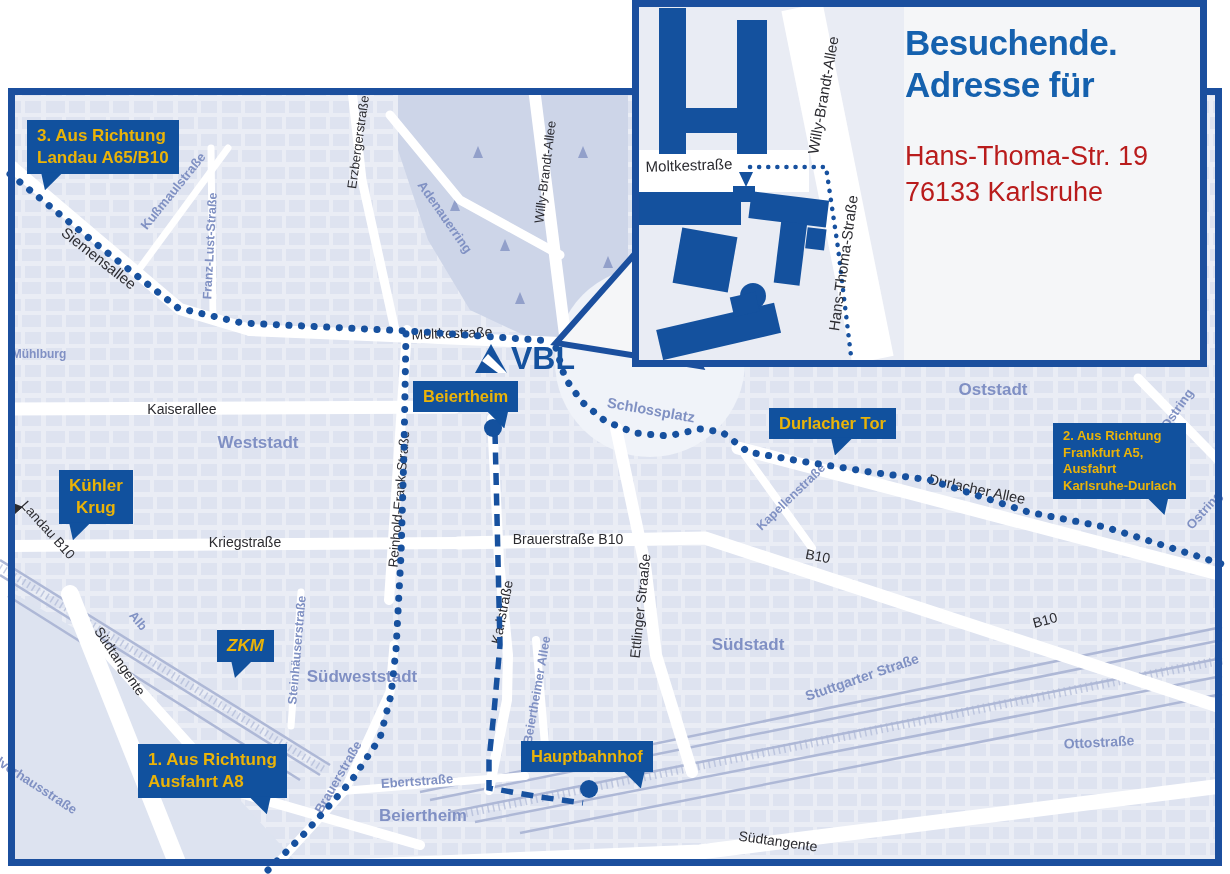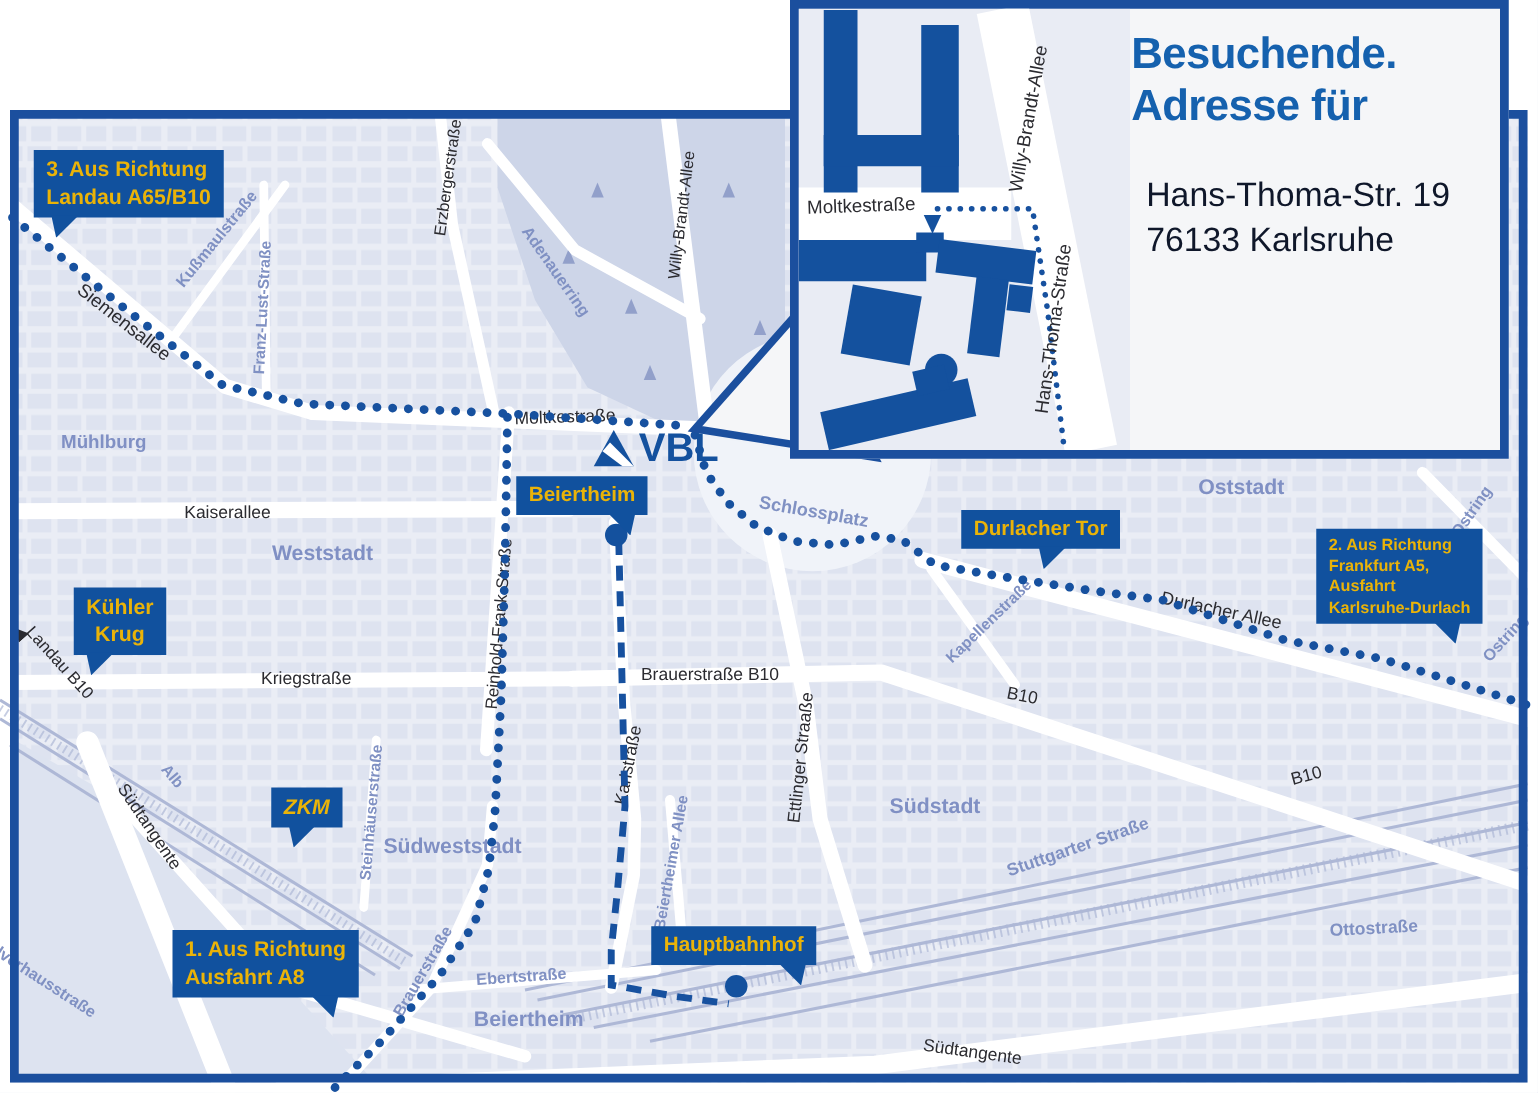--- a/index.html
+++ b/index.html
@@ -28,22 +28,22 @@
   .vbl{position:absolute;left:474px;top:340px;display:flex;align-items:center;z-index:5;}
   .vbl-text{color:#14519e;font-weight:bold;font-size:32px;letter-spacing:0px;margin-left:3px;}
   
   .inset-tail{z-index:6;pointer-events:none;}
   .inset-box{position:absolute;left:632px;top:0;width:575px;height:367px;
              border:7px solid #1b4f9e;background:#f5f6f8;box-sizing:border-box;z-index:7;}
   .inset-gfx{z-index:8;pointer-events:none;}
   .inset-lbl{z-index:9;}
   .inset-title{position:absolute;left:905px;top:22px;z-index:9;color:#1561ae;
                font-weight:bold;font-size:35px;line-height:1.2;letter-spacing:-0.5px;}
-  .inset-addr{position:absolute;left:905px;top:138px;z-index:9;color:#0f172a;
-              font-size:27px;line-height:1.35;margin-left:12px;}
+  .inset-addr{position:absolute;left:905px;top:138px;z-index:9;color:#b91c1c;
+              font-size:27px;line-height:1.35;}
   .lbl-icon{position:absolute;z-index:2;background:#2b2b30;}
 </style>
 </head>
 <body>
 
 <div class="stage">
 
   <svg class="abs base" width="1230" height="874" viewBox="0 0 1230 874">
     <defs>
       <pattern id="blk" width="44" height="33" patternUnits="userSpaceOnUse">
@@ -120,21 +120,21 @@
   <span class="lbl st" style="left:358px;top:142px;font-size:13px;transform:translate(-50%,-50%) rotate(-82deg);">Erzbergerstraße</span>
   <span class="lbl st" style="left:399px;top:499px;font-size:13.5px;transform:translate(-50%,-50%) rotate(-85deg);">Reinhold-Frank-Straße</span>
   <span class="lbl st" style="left:977px;top:489px;font-size:14.5px;transform:translate(-50%,-50%) rotate(12deg);">Durlacher Allee</span>
   <span class="lbl st" style="left:818px;top:556px;font-size:14px;transform:translate(-50%,-50%) rotate(11deg);">B10</span>
   <span class="lbl st" style="left:1045px;top:620px;font-size:14px;transform:translate(-50%,-50%) rotate(-15deg);">B10</span>
   <span class="lbl st" style="left:120px;top:661px;font-size:14px;transform:translate(-50%,-50%) rotate(56deg);">Südtangente</span>
   <span class="lbl st" style="left:778px;top:841px;font-size:14px;transform:translate(-50%,-50%) rotate(8deg);">Südtangente</span>
   <span class="lbl st" style="left:48px;top:530px;font-size:13.5px;transform:translate(-50%,-50%) rotate(48deg);">Landau B10</span>
   <span class="lbl-icon" style="left:10px;top:501px;width:11px;height:11px;clip-path:polygon(0 50%,100% 0,100% 100%);transform:rotate(48deg);"></span>
 
-  <span class="lbl di" style="left:39px;top:354px;font-size:15px;transform:translate(-50%,-50%);margin-left:44px;">Mühlburg</span>
+  <span class="lbl di" style="left:39px;top:354px;font-size:12px;transform:translate(-50%,-50%);">Mühlburg</span>
   <span class="lbl di" style="left:258px;top:443px;font-size:17px;transform:translate(-50%,-50%);">Weststadt</span>
   <span class="lbl di" style="left:993px;top:390px;font-size:17px;transform:translate(-50%,-50%);">Oststadt</span>
   <span class="lbl di" style="left:748px;top:645px;font-size:17px;transform:translate(-50%,-50%);">Südstadt</span>
   <span class="lbl di" style="left:362px;top:677px;font-size:17px;transform:translate(-50%,-50%);">Südweststadt</span>
   <span class="lbl di" style="left:423px;top:816px;font-size:17px;transform:translate(-50%,-50%);">Beiertheim</span>
   <span class="lbl bs" style="left:651px;top:410px;font-size:14.5px;transform:translate(-50%,-50%) rotate(10deg);">Schlossplatz</span>
   <span class="lbl bs" style="left:445px;top:217px;font-size:13px;transform:translate(-50%,-50%) rotate(55deg);">Adenauerring</span>
   <span class="lbl bs" style="left:173px;top:191px;font-size:13px;transform:translate(-50%,-50%) rotate(-51deg);">Kußmaulstraße</span>
   <span class="lbl bs" style="left:210px;top:246px;font-size:12.5px;transform:translate(-50%,-50%) rotate(-87deg);">Franz-Lust-Straße</span>
   <span class="lbl bs" style="left:791px;top:497px;font-size:12.5px;transform:translate(-50%,-50%) rotate(-44deg);">Kapellenstraße</span>

